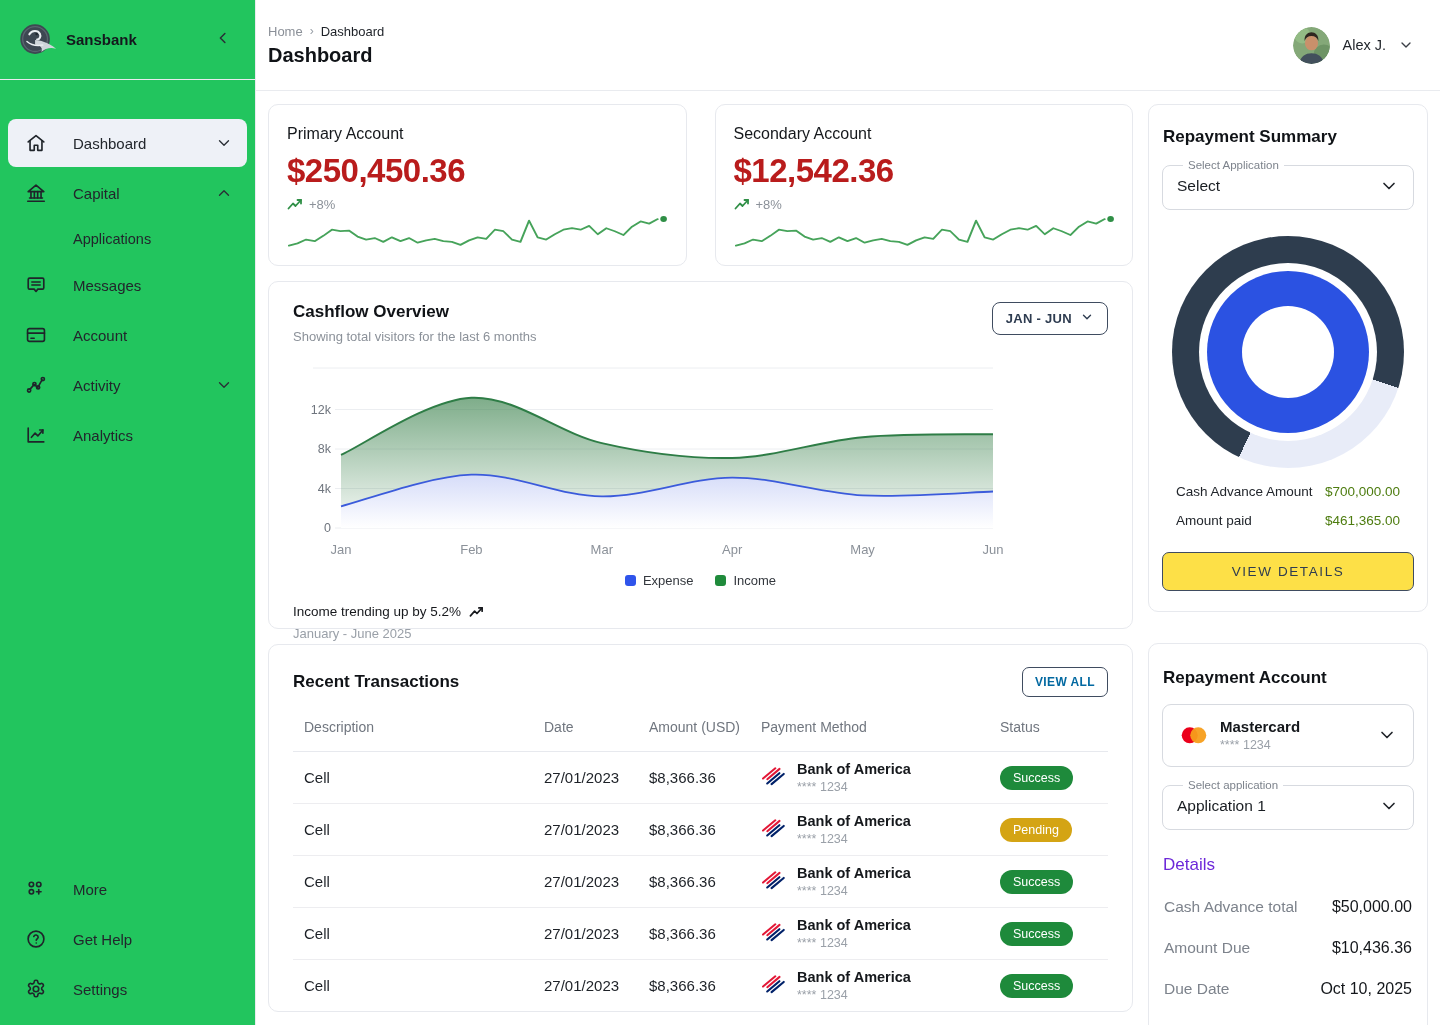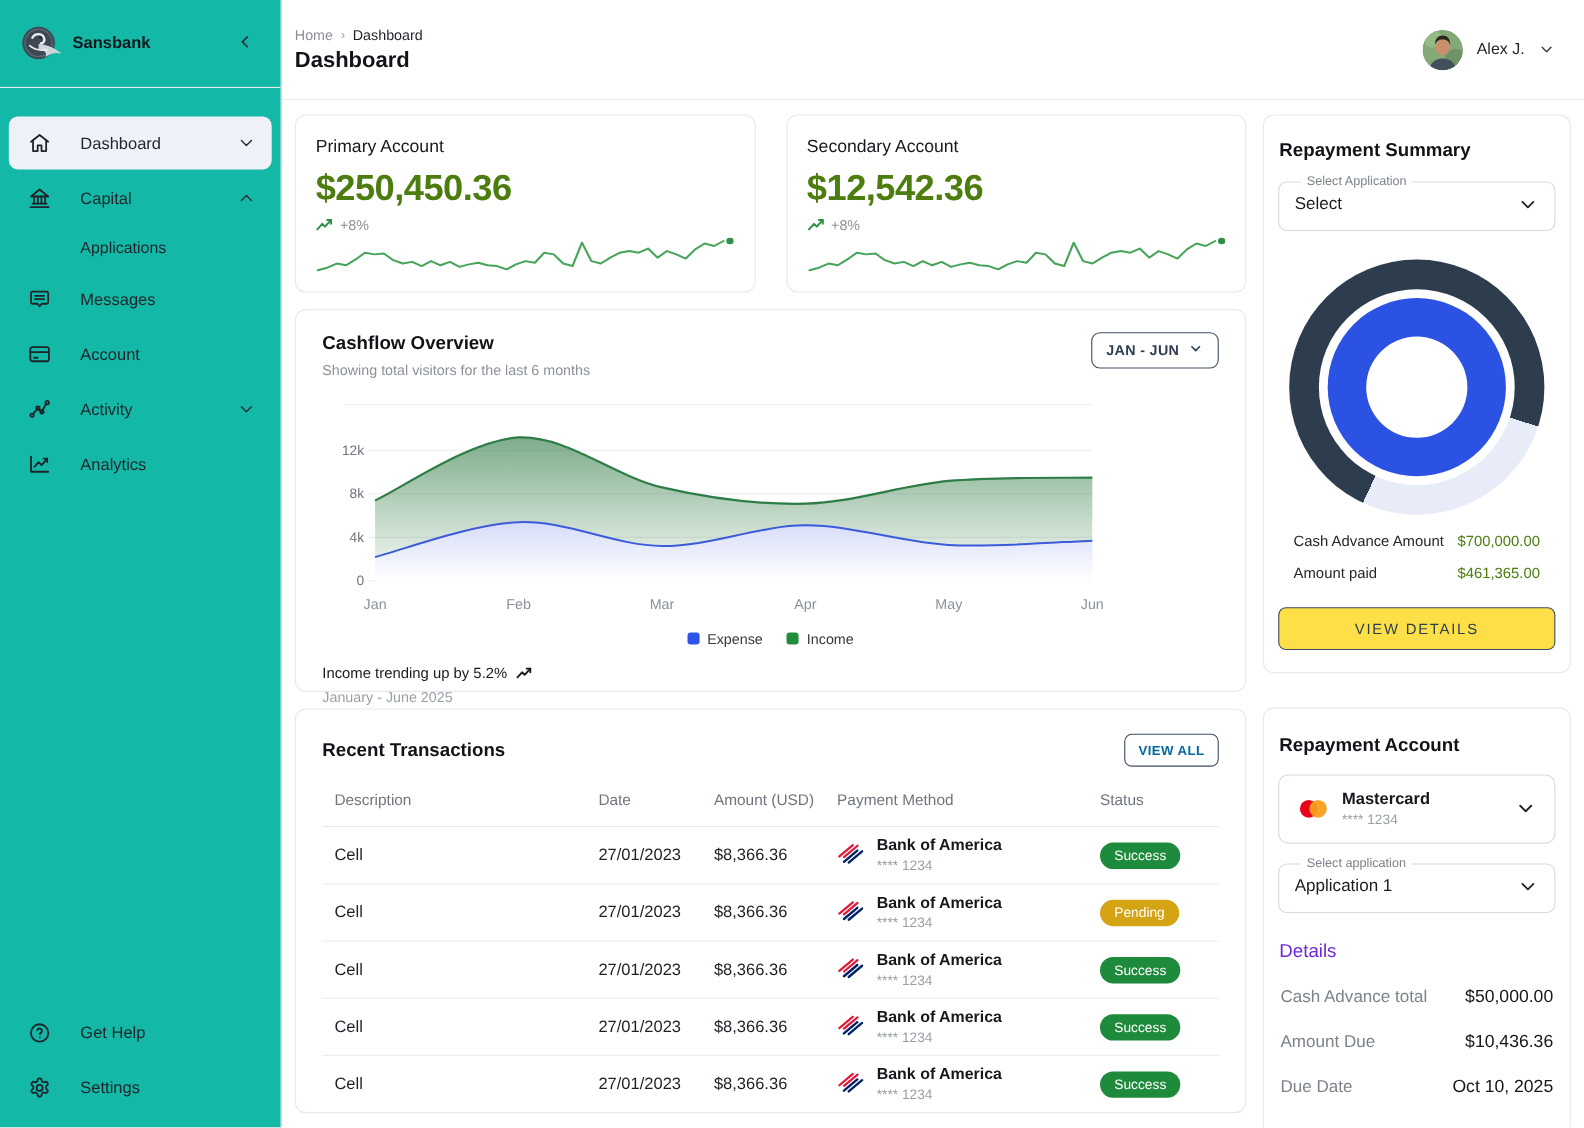--- a/index.html
+++ b/index.html
@@ -1,20 +1,20 @@
 <!DOCTYPE html>
 <html><head>
 <meta charset="utf-8">
 <style>
   * { box-sizing: border-box; margin: 0; padding: 0; }
   html,body { width:1440px; height:1025px; overflow:hidden; }
   body { display:flex; font-family:"Liberation Sans", sans-serif; background:#fff; color:#1d2127; }
 
   
-  .sidebar { width:256px; min-width:256px; height:100%; background:#14b8a6; border-right:1px solid #e9ebef; display:flex; flex-direction:column; }
+  .sidebar { width:256px; min-width:256px; height:100%; background:#22c55e; border-right:1px solid #e9ebef; display:flex; flex-direction:column;gap:13px; }
   .logo-row { height:80px; display:flex; align-items:center; padding:0 18px 0 16px; border-bottom:1px solid #e9ebef; }
   .logo-mark { width:42px; height:40px; flex:0 0 auto; }
   .brand-name { font-size:15px; font-weight:bold; margin-left:8px; color:#14181d; }
   .collapse-btn { margin-left:auto; width:28px; height:28px; border:none; background:transparent; cursor:pointer; color:#2a2f36; display:flex; align-items:center; justify-content:center; }
   .side-nav { padding:24px 8px 8px; }
   .nav-item { display:flex; align-items:center; height:48px; margin:2px 0; padding:0 14px 0 17px; border-radius:8px; cursor:pointer; }
   .nav-item.active { background:#eef1f7; }
   .nav-item .nav-icon { width:22px; height:22px; color:#1f242a; display:flex; }
   .nav-item .nav-icon svg { width:22px; height:22px; }
   .nav-label { font-size:15px; color:#22262c; margin-left:26px; }
@@ -42,21 +42,21 @@
   
   .content { flex:1; display:flex; gap:15px; padding:13px 8px 0 12px; align-items:flex-start; }
   .col-left { width:865px; min-width:865px; display:flex; flex-direction:column; gap:15px; }
   .col-right { width:280px; min-width:280px; display:flex; flex-direction:column; }
   .card { background:#fff; border:1px solid #e7e9ee; border-radius:10px; }
 
   
   .acct-row { display:flex; gap:28px; }
   .acct-card { flex:1; height:162px; padding:20px 18px 14px; display:flex; flex-direction:column; }
   .acct-title { font-size:16px; color:#15181c; }
-  .acct-balance { font-size:33px; font-weight:bold; color:#4d7c0f; letter-spacing:-0.5px; margin-top:9px; }
+  .acct-balance { font-size:33px; font-weight:bold; color:#b91c1c; letter-spacing:-0.5px; margin-top:9px; }
   .acct-change { display:flex; align-items:center; gap:6px; margin-top:7px; font-size:13px; color:#8b9199; }
   .acct-change .tu-icon { width:16px; height:13px; color:#2f8f46; }
   .spark { width:100%; height:42px; margin-top:auto; display:block; }
 
   
   .cashflow-card { height:348px; padding:20px 24px 16px; }
   .cf-head { display:flex; justify-content:space-between; align-items:flex-start; }
   .cf-title { font-size:17px; font-weight:bold; color:#101317; }
   .cf-sub { font-size:13px; color:#8b9199; margin-top:7px; }
   .range-btn { display:flex; align-items:center; gap:8px; border:1px solid #3f4c60; border-radius:8px; background:#fff; padding:7px 13px; font-size:13px; font-weight:bold; color:#2e3c50; letter-spacing:0.3px; cursor:pointer; font-family:inherit; }
@@ -217,20 +217,32 @@
             <path d="m7 14.5 4-4.5 3 3 5.5-6.5"></path>
             <path d="M16 6.5h3.5V10"></path>
           </svg>
         </span>
     <span class="nav-label">Analytics</span>
 
   </div>
     </nav>
   <div class="side-spacer"></div>
   <nav class="side-footer" id="side-footer">
+      <div class="nav-item  ">
+    <span class="nav-icon">
+          <svg viewBox="0 0 24 24" fill="none" stroke="currentColor" stroke-width="1.8" stroke-linecap="round" stroke-linejoin="round">
+            <circle cx="7" cy="7" r="2.4"></circle>
+            <circle cx="15" cy="7" r="2.4"></circle>
+            <circle cx="7" cy="15" r="2.4"></circle>
+            <path d="M15 12.5v5M12.5 15h5"></path>
+          </svg>
+        </span>
+    <span class="nav-label">More</span>
+
+  </div>
       <div class="nav-item  ">
     <span class="nav-icon">
           <svg viewBox="0 0 24 24" fill="none" stroke="currentColor" stroke-width="1.8" stroke-linecap="round" stroke-linejoin="round">
             <circle cx="12" cy="12" r="8.6"></circle>
             <path d="M9.6 9.3a2.45 2.45 0 0 1 4.76.8c0 1.5-2.1 1.9-2.1 3.2"></path>
             <path d="M12.25 16.4h.01"></path>
           </svg>
         </span>
     <span class="nav-label">Get Help</span>
 

